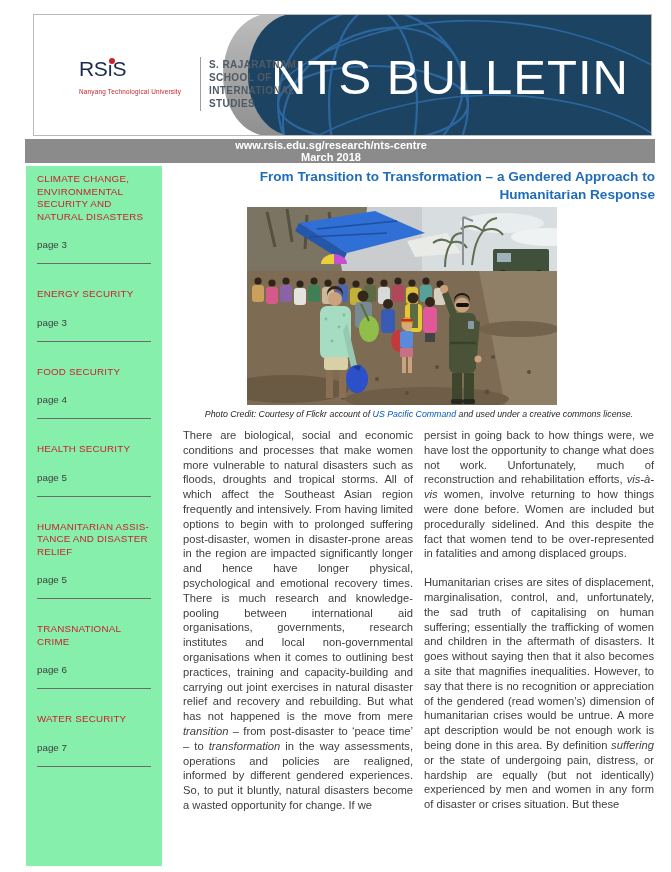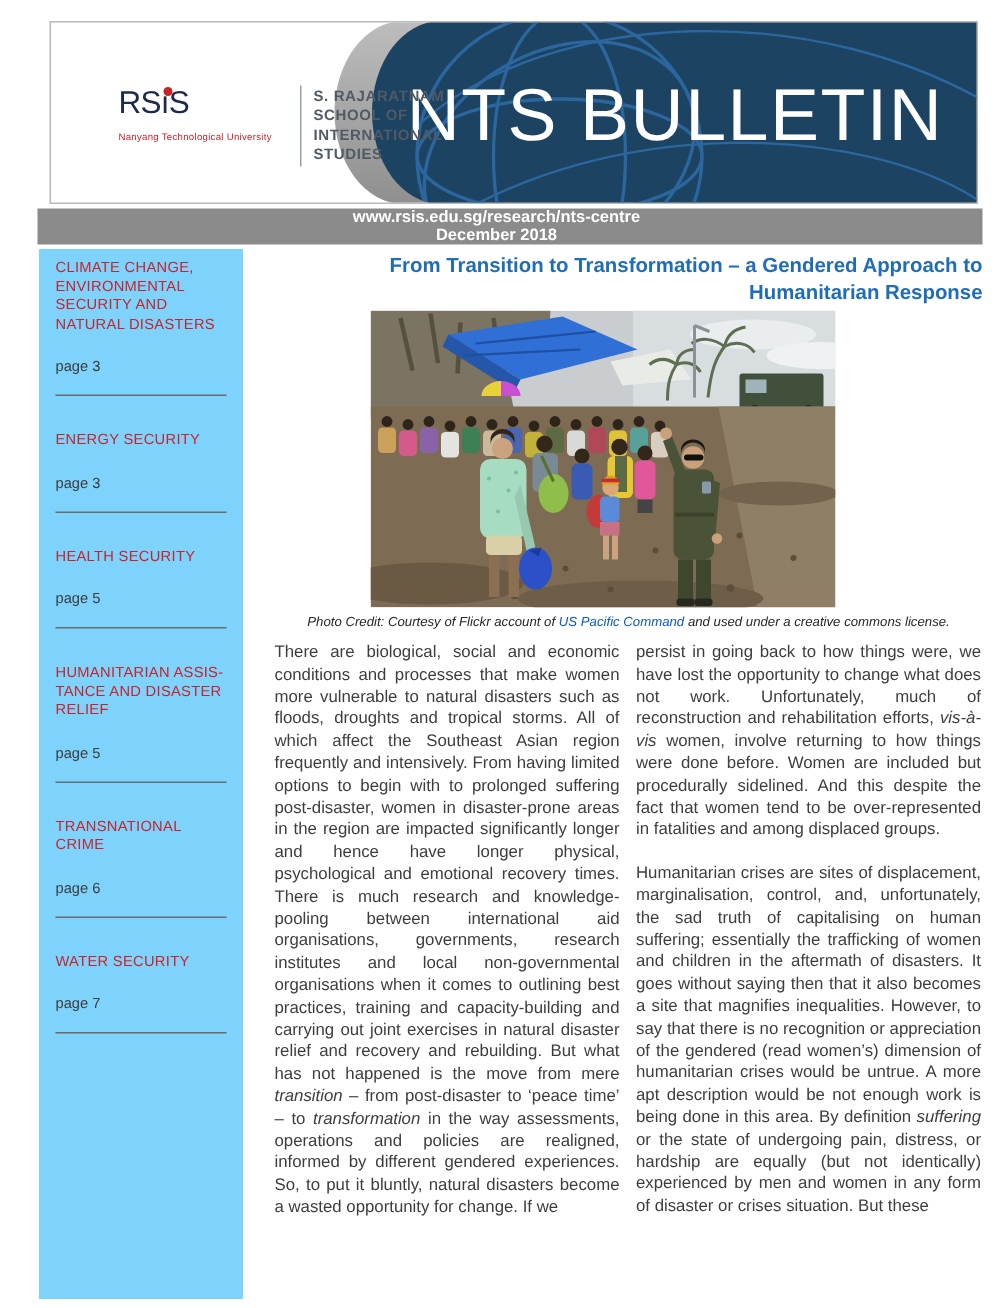--- a/index.html
+++ b/index.html
@@ -36,21 +36,21 @@
   .logo-divider{position:absolute;left:166px;top:42px;height:54px;width:1px;background:#98a0a8;}
   .school{position:absolute;left:175px;top:43px;font-size:10px;font-weight:bold;
     color:var(--school-gray);line-height:13px;letter-spacing:0.4px;}
   
   .infobar{position:absolute;left:25px;top:139px;width:630px;height:24px;
     background:var(--bar-gray);color:#fff;font-size:11px;font-weight:bold;
     display:flex;align-items:center;justify-content:space-between;
     padding:0 30px 0 12px;flex-direction:column;}
   
   .sidebar{position:absolute;left:26px;top:166px;width:136px;height:700px;
-    background:#7dd3fc;padding-top:7px;}
+    background:#86efac;padding-top:7px;}
   .toc-label{font-size:9.8px;line-height:12.5px;color:var(--red);
     letter-spacing:0.2px;padding-left:11px;}
   .toc-page{font-size:9.8px;color:#3d3d3d;margin-top:16px;margin-bottom:13px;padding-left:11px;}
   .toc-divider{width:114px;margin-left:11px;margin-bottom:24px;border:none;
     border-top:1px solid #6b6b6b;}
   
   .main{position:absolute;left:183px;top:168px;width:472px;}
   .article-title{color:var(--title-blue);font-size:13.6px;font-weight:bold;
     line-height:17.5px;text-align:right;}
   .photo-wrap{margin:4px 0 0 64px;width:310px;height:198px;overflow:hidden;}
@@ -86,37 +86,42 @@
   <div class="logo">
     <div class="rsis-text"><span>RS</span><span class="logo-i"><span>ı</span><span class="dot"></span></span><span>S</span></div>
     <div class="logo-univ">Nanyang Technological University</div>
   </div>
   <div class="logo-divider"></div>
   <div class="school">S. RAJARATNAM<br>SCHOOL OF<br>INTERNATIONAL<br>STUDIES</div>
 </div>
 
 <div class="infobar">
   <span>www.rsis.edu.sg/research/nts-centre</span>
-  <span>December 2018</span>
+  <span>March 2018</span>
 </div>
 
 <div class="sidebar">
 
     <div class="toc-item">
       <div class="toc-label">CLIMATE CHANGE,<br>ENVIRONMENTAL<br>SECURITY AND<br>NATURAL DISASTERS</div>
       <div class="toc-page">page 3</div>
       <hr class="toc-divider">
     </div>
 
     <div class="toc-item">
       <div class="toc-label">ENERGY SECURITY</div>
       <div class="toc-page">page 3</div>
       <hr class="toc-divider">
     </div>
 
+    <div class="toc-item">
+      <div class="toc-label">FOOD SECURITY</div>
+      <div class="toc-page">page 4</div>
+      <hr class="toc-divider">
+    </div>
 
     <div class="toc-item">
       <div class="toc-label">HEALTH SECURITY</div>
       <div class="toc-page">page 5</div>
       <hr class="toc-divider">
     </div>
 
     <div class="toc-item">
       <div class="toc-label">HUMANITARIAN ASSIS-<br>TANCE AND DISASTER<br>RELIEF</div>
       <div class="toc-page">page 5</div>

